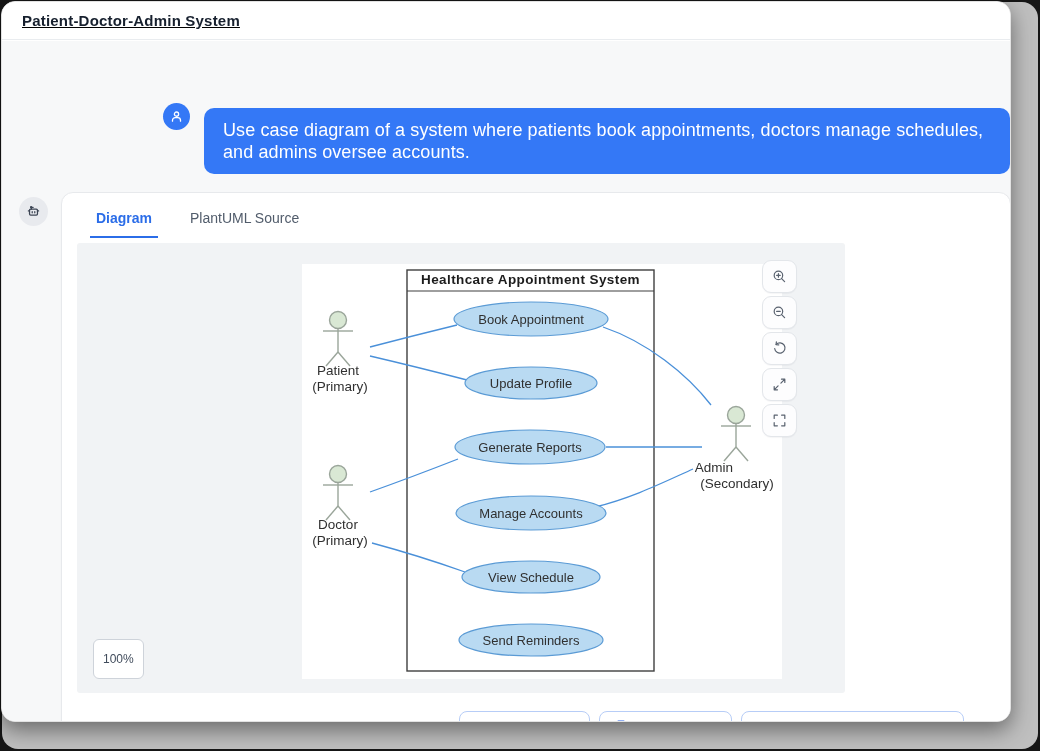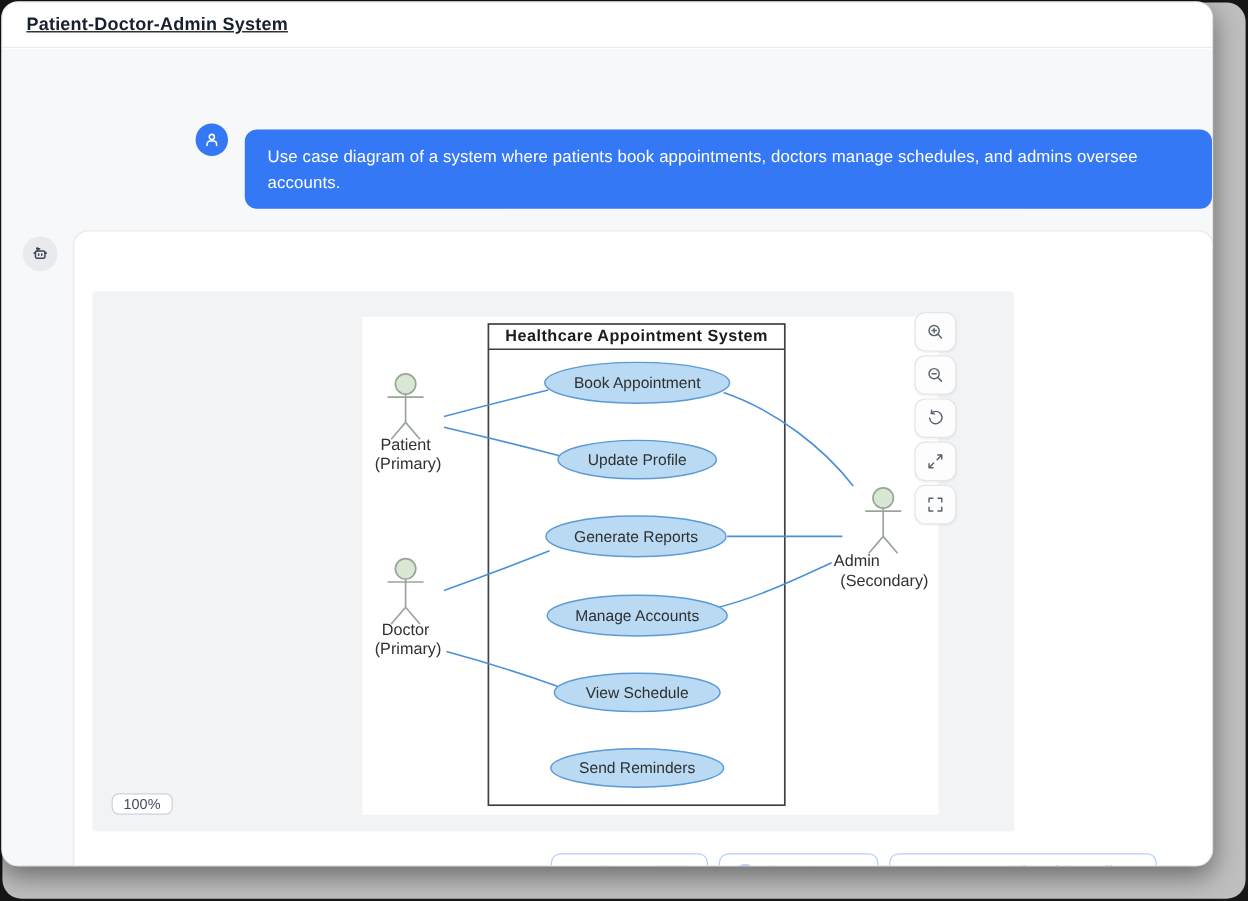--- a/index.html
+++ b/index.html
@@ -12,21 +12,21 @@
     box-shadow:0 8px 22px rgba(0,0,0,.45);
   }
   .app-header { height:38px; background:#fff; border-bottom:1px solid #e9ecef; display:flex; align-items:center; padding:0 20px;text-decoration:underline; }
   .app-title { font-size:15px; font-weight:700; color:#17202e; letter-spacing:.2px; }
   .content { position:absolute; left:0; right:0; top:39px; bottom:0; background:#f7f8f9; }
 
   
   .user-avatar { position:absolute; left:161px; top:62px; width:27px; height:27px; border-radius:50%;
     background:#3478f6; display:flex; align-items:center; justify-content:center; }
   .chat-bubble { position:absolute; left:202px; top:67px; width:806px; background:#3478f6; color:#fff;
-    border-radius:10px; padding:11px 19px; font-size:14px; line-height:22px; letter-spacing:.1px; }
+    border-radius:10px; padding:11px 19px; font-size:18px; line-height:22px; letter-spacing:.1px; }
 
   
   .bot-avatar { position:absolute; left:17px; top:156px; width:29px; height:29px; border-radius:50%;
     background:#e8eaee; display:flex; align-items:center; justify-content:center; color:#3c4554; }
 
   
   .card { position:absolute; left:59px; top:151px; width:950px; height:553px; background:#fff;
     border:1px solid #e7e9ec; border-radius:12px; box-shadow:0 1px 2px rgba(16,24,40,.04); }
   .tabs { display:flex; gap:26px; padding:17px 0 0 28px; }
   .tab { font-size:14px; color:#515c6b; padding:0 6px 10px 6px; border-bottom:2px solid transparent; cursor:pointer; }
@@ -34,21 +34,21 @@
 
   .viewport { position:absolute; left:15px; top:50px; width:768px; height:450px; background:#f1f3f5; border-radius:3px; }
   .canvas { position:absolute; left:225px; top:21px; width:480px; height:415px; background:#fff; }
 
   .controls { position:absolute; top:17px; right:48px; display:flex; flex-direction:column; gap:3px; }
   .ctrl-btn { width:35px; height:33px; background:#fdfdfe; border:1px solid #e3e6ea; border-radius:9px;
     display:flex; align-items:center; justify-content:center; color:#59626f; cursor:pointer;
     box-shadow:0 1px 1px rgba(16,24,40,.04); }
 
   .zoom-badge { position:absolute; left:16px; bottom:14px; background:#fff; border:1px solid #ced3da;
-    border-radius:6px; padding:1px 9px; font-size:12px; color:#414c5c; }
+    border-radius:6px; padding:12px 9px; font-size:12px; color:#414c5c; }
 
   .footer-actions { position:absolute; right:46px; top:518px; display:flex; gap:9px; }
   .action-btn { height:31px; display:flex; align-items:center; gap:8px; padding:0 15px; background:#fff;
     border:1px solid #b7cdf7; border-radius:8px; color:#2460e8; font-size:13.5px; font-weight:600; cursor:pointer; }
 
   svg.icon { display:block; }
   text { font-family:"Liberation Sans", sans-serif; }
 </style>
 </head>
 <body>
@@ -76,20 +76,24 @@
           <rect x="6.4" y="8.6" width="11.2" height="8.6" rx="1.6"></rect>
           <path d="M9 8.6 V6.2 h2.4"></path>
           <circle cx="8.6" cy="5.9" r="0.7" fill="currentColor"></circle>
           <path d="M10.2 12.2 v1.6 M13.8 12.2 v1.6"></path>
           <path d="M6.4 11.2 H4.8 M17.6 11.2 h1.6"></path>
         </svg>
       </div>
 
       <div class="card">
 
+        <div class="tabs">
+          <div class="tab active">Diagram</div>
+          <div class="tab">PlantUML Source</div>
+        </div>
 
         <div class="viewport">
           <div class="canvas">
             <svg id="uml-svg" width="480" height="415" viewBox="0 0 480 415">
                 <rect x="105" y="6" width="247" height="401" fill="#ffffff" stroke="#3f3f3f" stroke-width="1.4"></rect>
                 <text x="228.5" y="20" text-anchor="middle" font-size="13.5" font-weight="bold" fill="#1c1c1c" letter-spacing=".4">Healthcare Appointment System</text>
                 <line x1="105" y1="27" x2="352" y2="27" stroke="#3f3f3f" stroke-width="1.2"></line>
                 <path d="M68,83 Q110,72 155,61" fill="none" stroke="#4a90d9" stroke-width="1.3"></path>
                 <path d="M68,92 Q115,103 165,116" fill="none" stroke="#4a90d9" stroke-width="1.3"></path>
                 <path d="M68,228 Q110,213 156,195" fill="none" stroke="#4a90d9" stroke-width="1.3"></path>

